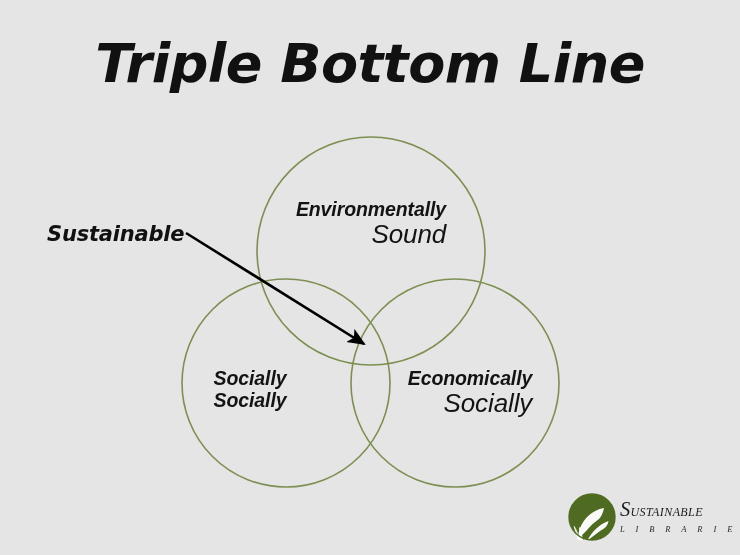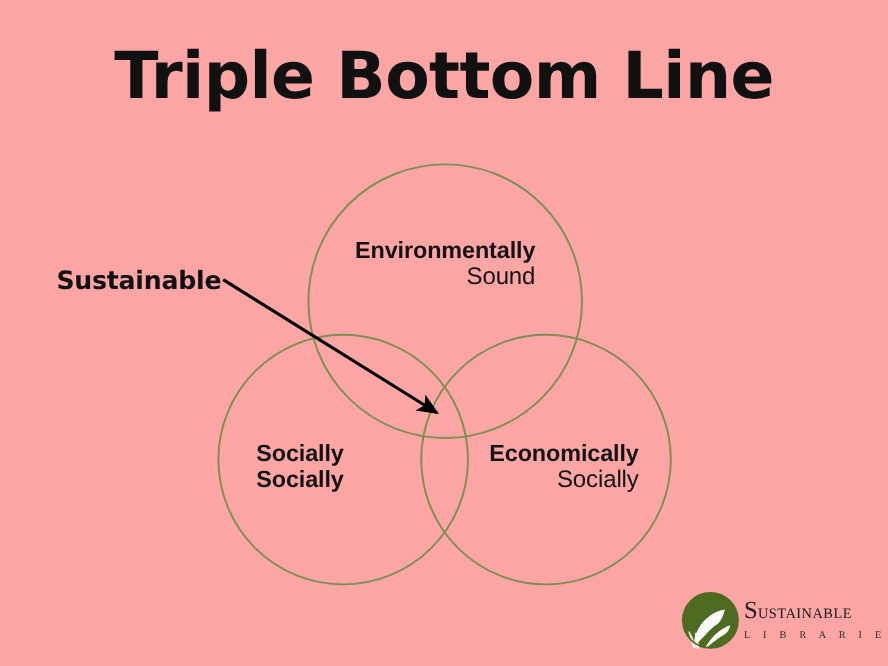--- a/index.html
+++ b/index.html
@@ -60,21 +60,21 @@
   }
   .venn-label .lab-strong {
     display: block;
     font-weight: 700;
     font-size: 19.5px;
     letter-spacing: -0.1px;
   }
   .venn-label .lab-light {
     display: block;
     font-weight: 400;
-    font-size: 20px;
+    font-size: 26px;
     letter-spacing: -0.1px;
   }
   #label-environmental {
     left: 371px;
     top: 198px;
     transform: translateX(-50%);
   }
   #label-social {
     left: 250px;
     top: 367px;
@@ -145,21 +145,21 @@
     font-family: "Liberation Serif", serif;
     color: #2a2a2a;
     font-size: 8.5px;
     letter-spacing: 4.4px;
     white-space: nowrap;
   }
 </style>
 </head>
 <body>
 
-<div id="slide" style="background: #fca5a5;">
+<div id="slide" style="background: #e5e5e5; font-style: italic;">
 
   <div id="slide-title">Triple Bottom Line</div>
 
   <div id="venn-diagram">
     <svg id="venn-svg" width="740" height="555" viewBox="0 0 740 555">
       <circle id="circle-environmental" cx="371" cy="251" r="114" fill="none" stroke="#7d8f52" stroke-width="1.6"></circle>
       <circle id="circle-social" cx="286" cy="383" r="104" fill="none" stroke="#7d8f52" stroke-width="1.6"></circle>
       <circle id="circle-economic" cx="455" cy="383" r="104" fill="none" stroke="#7d8f52" stroke-width="1.6"></circle>
     </svg>
 

